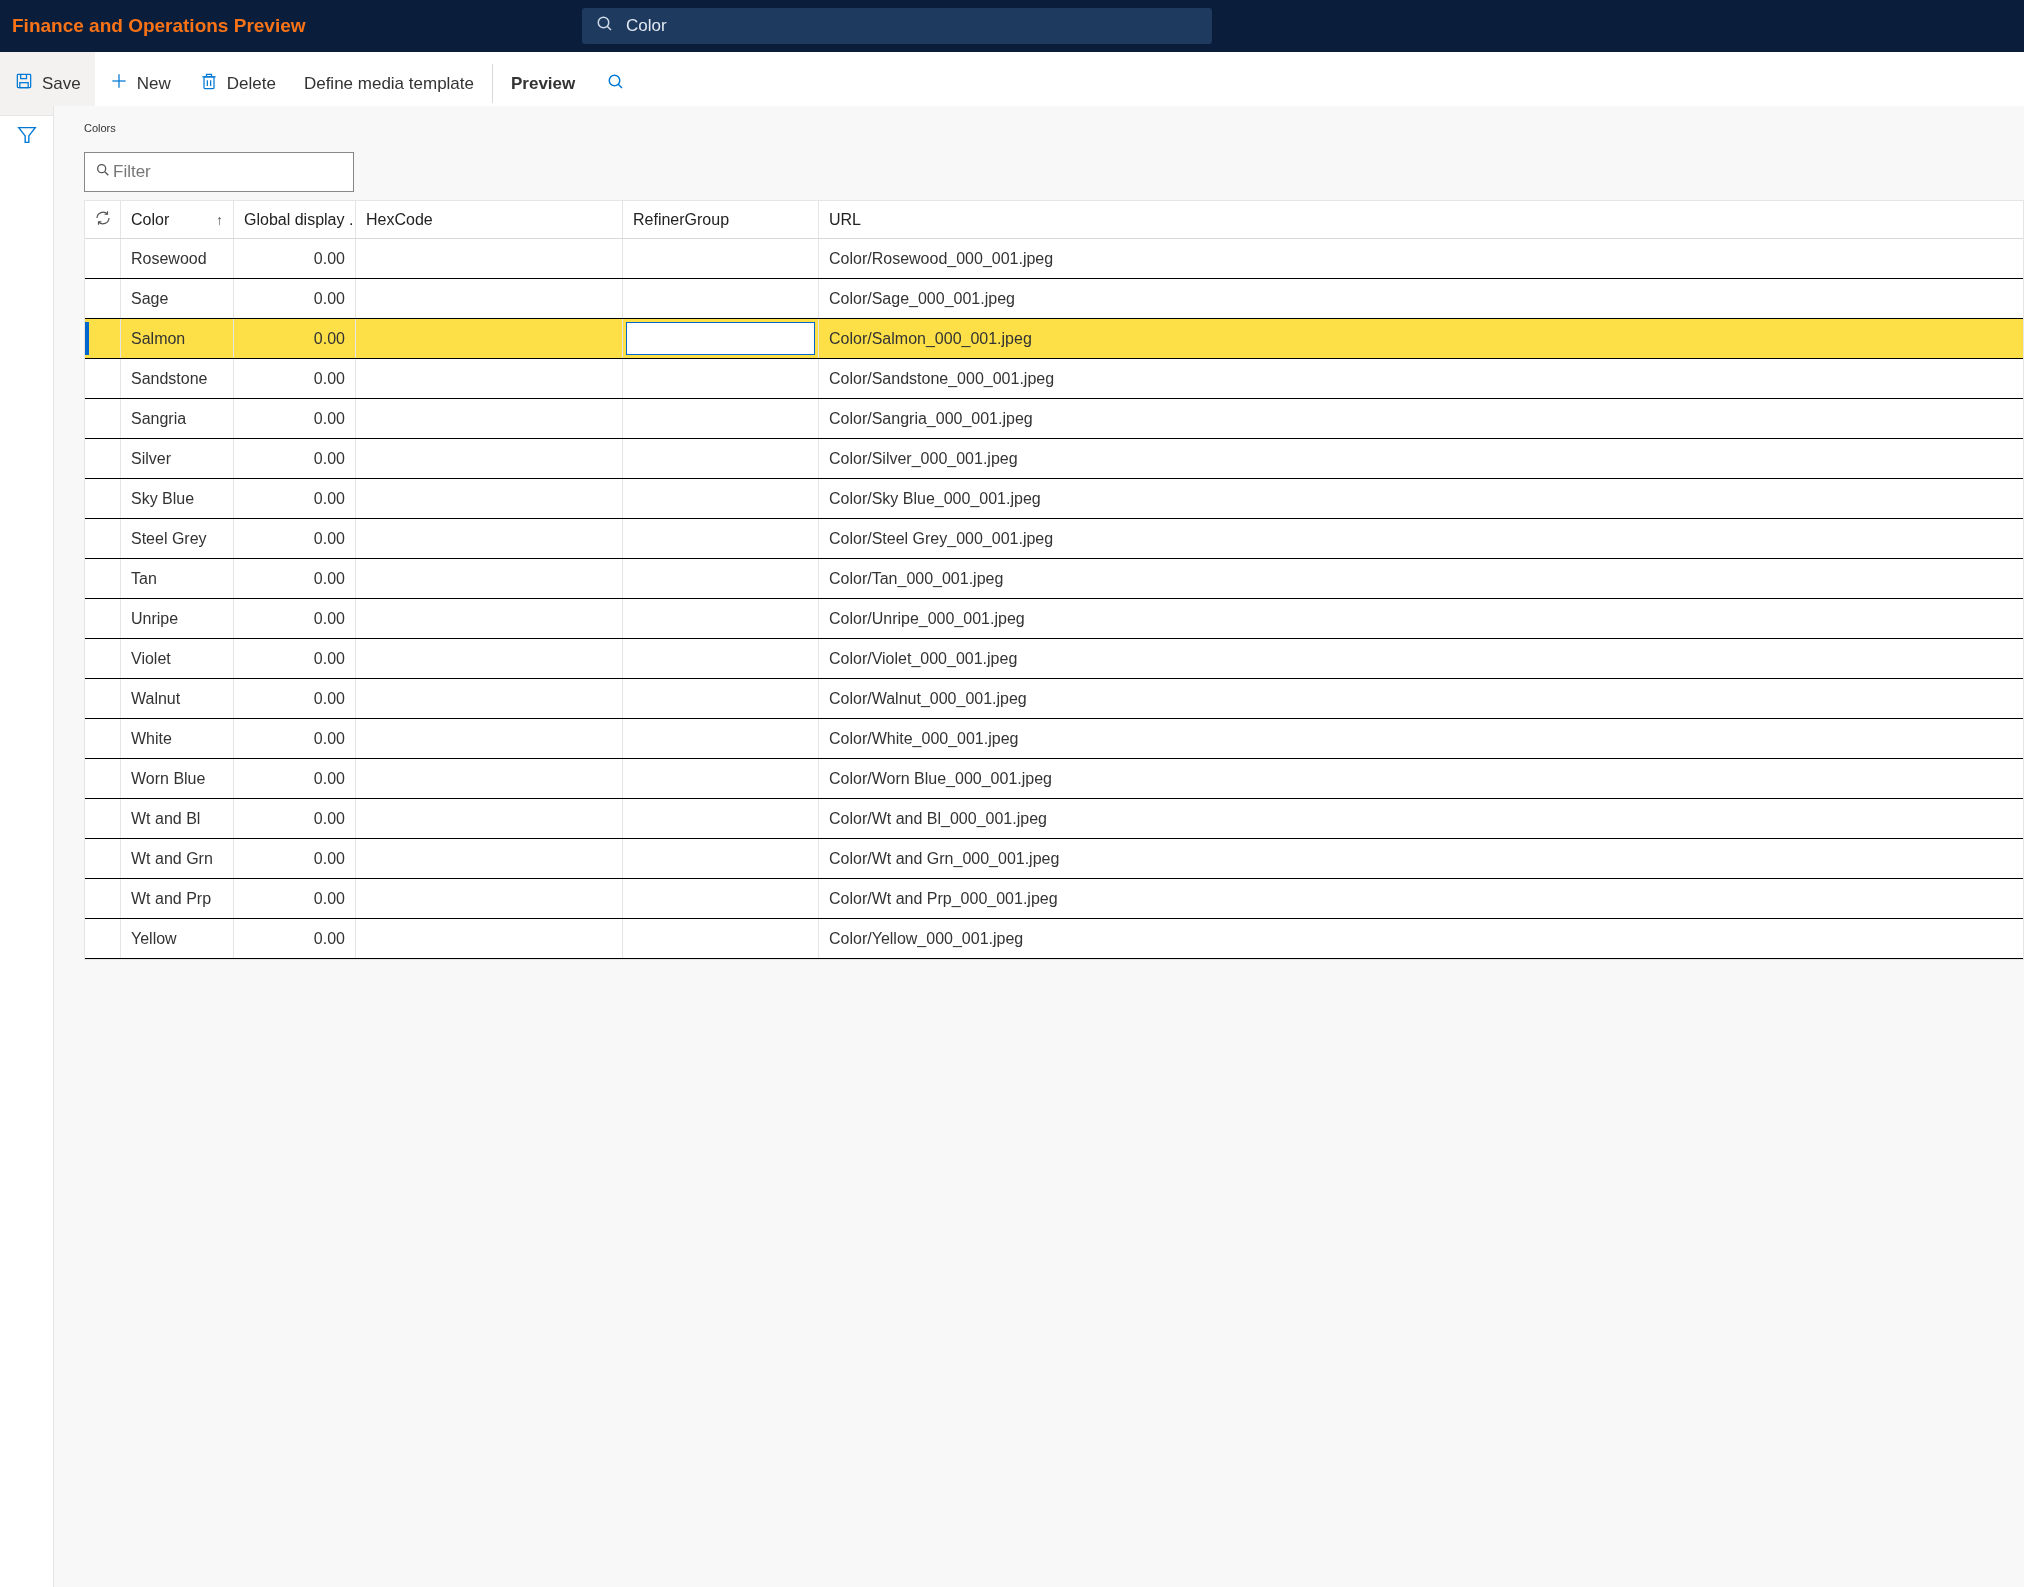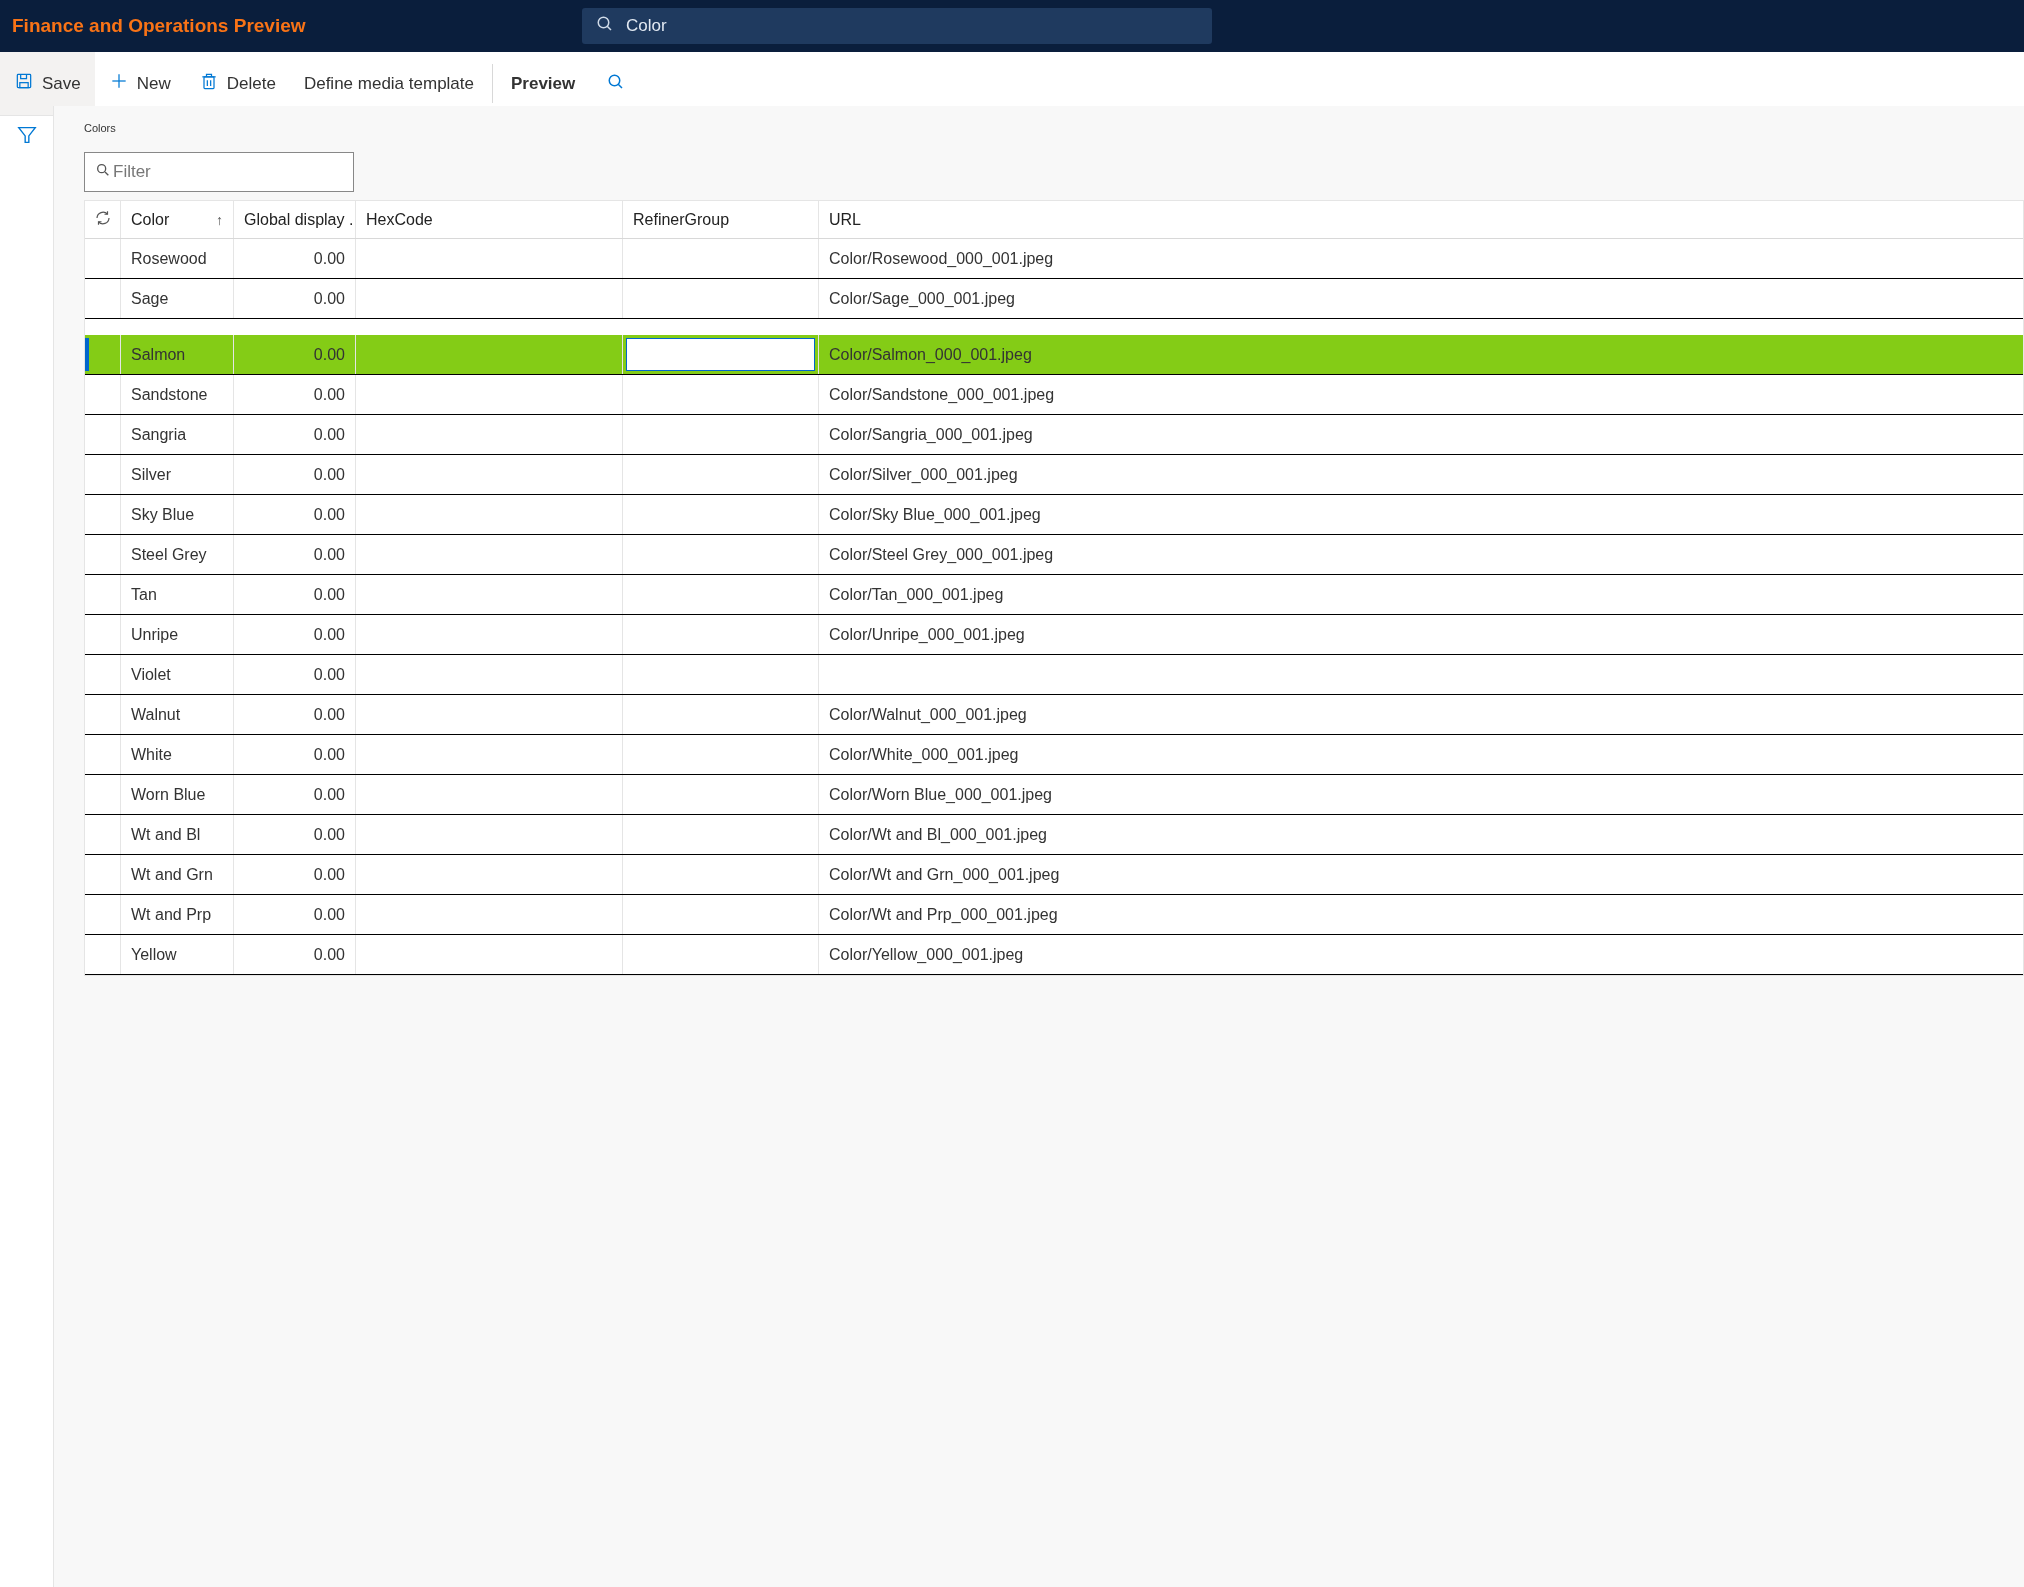--- a/index.html
+++ b/index.html
@@ -135,22 +135,21 @@
     .sort-arrow { font-size: 14px; color: #555; }
     .grid-header .col-gdo { justify-content: flex-start; white-space: nowrap; overflow: hidden; text-overflow: ellipsis; }
 
     .grid-body {}
     .grid-row {
       height: 40px;
       border-bottom: 1px solid #000000;
       position: relative;
     }
     .grid-row.selected {
-      background: #84cc16;
-      margin-top: 16px;
+      background: #fde047;
     }
     .grid-row .row-bar {
       position: absolute; left: 0; top: 3px; bottom: 3px; width: 4px; background: transparent;
     }
     .grid-row.selected .row-bar { background: #0066cc; }
     .grid-row.selected .cell-refiner-input {
       width: 100%; height: calc(100% - 6px); margin: 3px 0;
       border: 1px solid #0066cc; background: #fff; outline: none;
       padding: 0 8px; font-size: 16px;
     }
@@ -370,20 +369,21 @@
             <div class="col col-refiner"></div>
             <div class="col col-url">Color/Unripe_000_001.jpeg</div>
           </div>
           <div class="grid-row">
             <div class="row-bar"></div>
             <div class="col col-refresh"></div>
             <div class="col col-color">Violet</div>
             <div class="col col-gdo">0.00</div>
             <div class="col col-hex"></div>
             <div class="col col-refiner"></div>
+            <div class="col col-url">Color/Violet_000_001.jpeg</div>
           </div>
           <div class="grid-row">
             <div class="row-bar"></div>
             <div class="col col-refresh"></div>
             <div class="col col-color">Walnut</div>
             <div class="col col-gdo">0.00</div>
             <div class="col col-hex"></div>
             <div class="col col-refiner"></div>
             <div class="col col-url">Color/Walnut_000_001.jpeg</div>
           </div>

